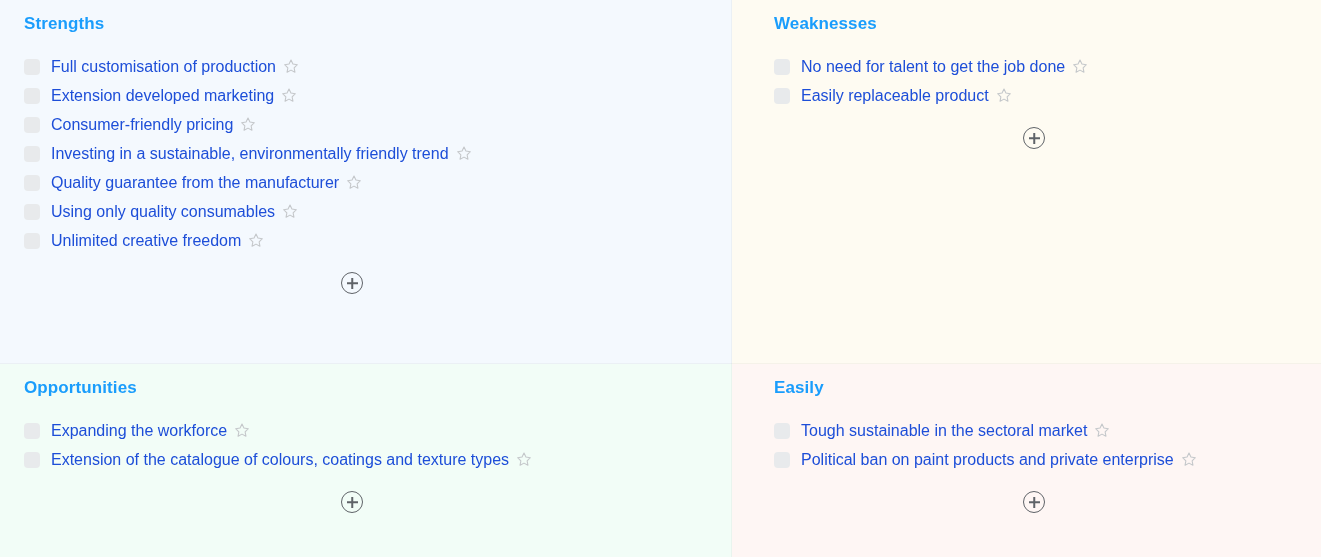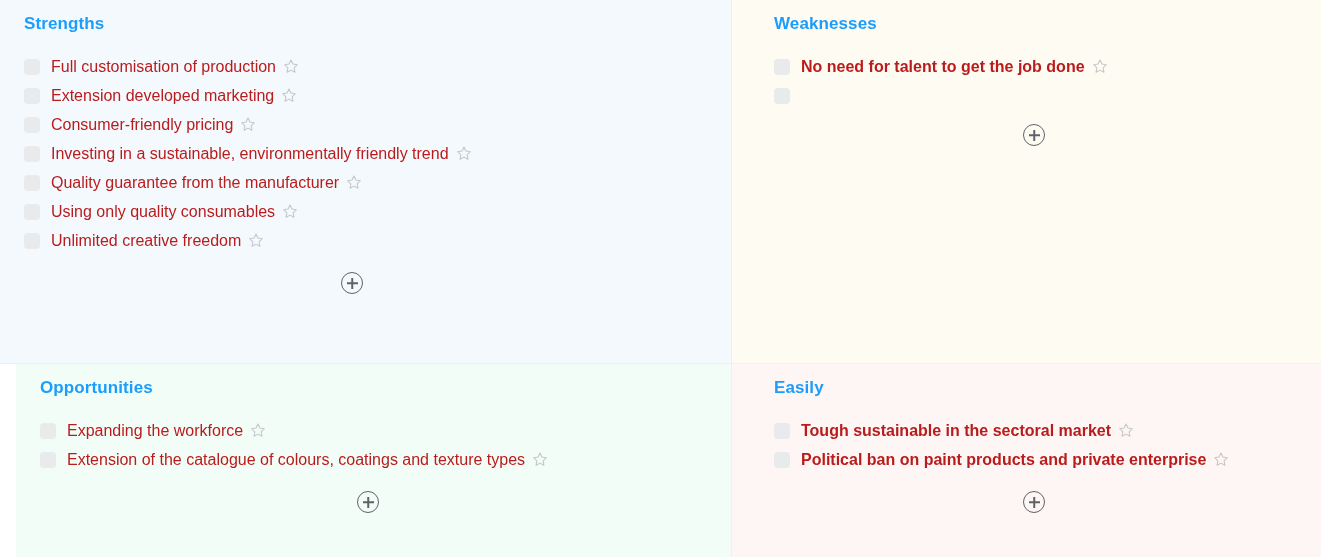--- a/index.html
+++ b/index.html
@@ -25,21 +25,21 @@
 
   .quadrant {
     position: relative;
     box-sizing: border-box;
     padding: 14px 20px 0 24px;
     overflow: hidden;
   }
 
   .q-strengths      { background: #f4f9fe; }
   .q-weaknesses     { background: #fefbf2; }
-  .q-opportunities  { background: #f2fdf7; margin-left: 16px; }
+  .q-opportunities  { background: #f2fdf7; }
   .q-threats        { background: #fef6f4; }
 
   .q-weaknesses,
   .q-threats {
     padding-left: 42px;
   }
 
   
   .q-strengths::after,
   .q-opportunities::after {
@@ -85,21 +85,21 @@
     height: 16px;
     margin-top: 3px;
     margin-right: 11px;
     border-radius: 4px;
     background: #e8eaec;
   }
 
   .item-body {
     font-size: 16px;
     line-height: 22px;
-    color: #b91c1c;
+    color: #1d4ed8;
     max-width: 630px;
   }
 
   .item-text {
     display: inline;
   }
 
   .star-icon {
     display: inline-block;
     vertical-align: -2px;
@@ -108,21 +108,20 @@
     height: 16px;
   }
   .star-icon svg {
     display: block;
   }
 
   
   .q-weaknesses .item-body,
   .q-threats .item-body {
     max-width: 520px;
-    font-weight: bold;
   }
   .q-strengths .item-body {
     max-width: 640px;
   }
 
   .add-row {
     display: flex;
     justify-content: center;
     width: 656px;
     margin-top: 20px;
@@ -224,20 +223,23 @@
     <h2 class="q-title">Weaknesses</h2>
     <ul class="item-list">
         <li class="item">
           <span class="checkbox"></span>
           <span class="item-body"><span class="item-text">No need for talent to get the job done</span><span class="star-icon"><svg viewBox="0 0 24 24" width="16" height="16" fill="none" stroke="#c4c7ca" stroke-width="1.6" stroke-linejoin="round">
                 <polygon points="12,3 14.9,9.1 21.5,10 16.7,14.7 17.9,21.3 12,18.2 6.1,21.3 7.3,14.7 2.5,10 9.1,9.1"></polygon>
               </svg></span></span>
         </li>
         <li class="item">
           <span class="checkbox"></span>
+          <span class="item-body"><span class="item-text">Easily replaceable product</span><span class="star-icon"><svg viewBox="0 0 24 24" width="16" height="16" fill="none" stroke="#c4c7ca" stroke-width="1.6" stroke-linejoin="round">
+                <polygon points="12,3 14.9,9.1 21.5,10 16.7,14.7 17.9,21.3 12,18.2 6.1,21.3 7.3,14.7 2.5,10 9.1,9.1"></polygon>
+              </svg></span></span>
         </li>
       </ul>
     <div class="add-row">
       <button class="add-button" aria-label="Add"></button>
     </div>
   </section>
 
   <section class="quadrant q-opportunities">
     <h2 class="q-title">Opportunities</h2>
     <ul class="item-list">

